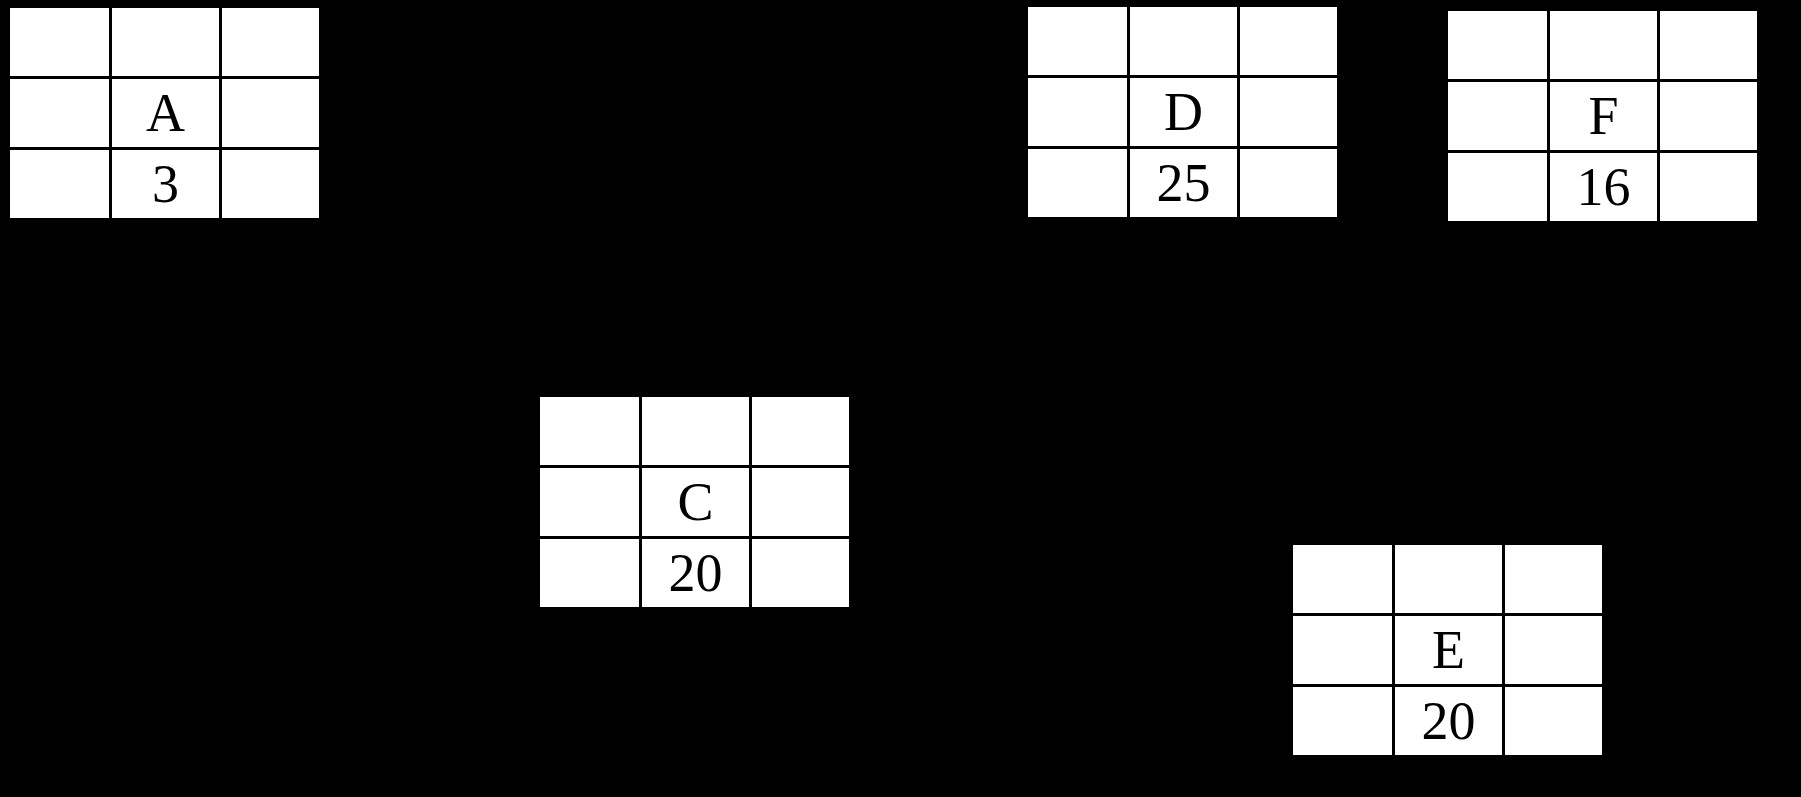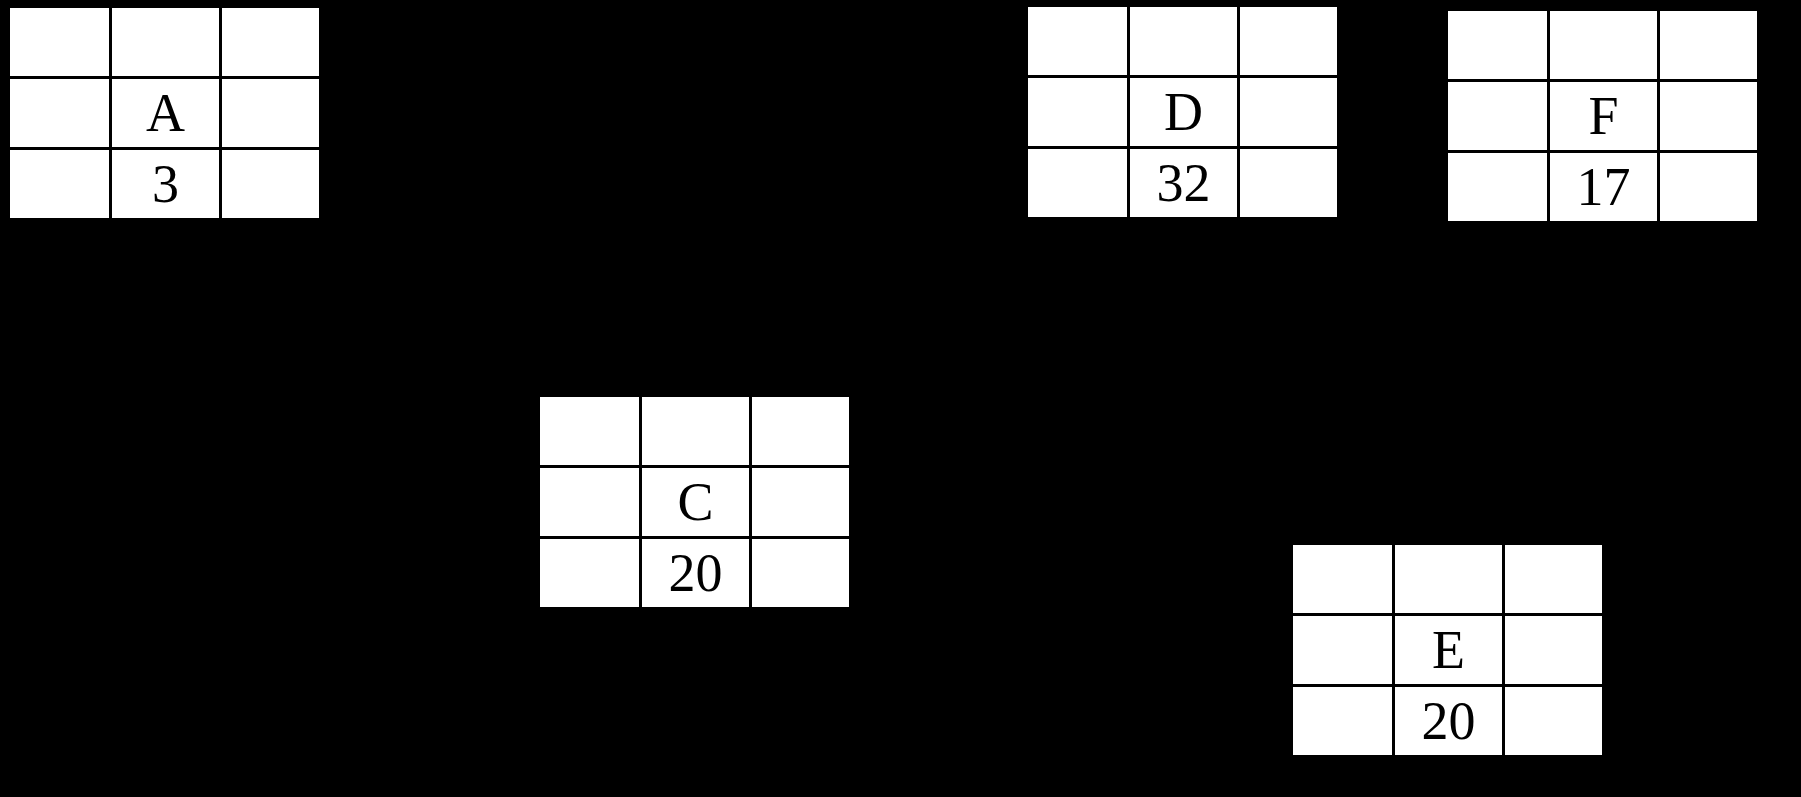--- a/index.html
+++ b/index.html
@@ -84,21 +84,21 @@
       <td></td>
       <td></td>
     </tr>
     <tr>
       <td></td>
       <td>D</td>
       <td></td>
     </tr>
     <tr>
       <td></td>
-      <td>32</td>
+      <td>25</td>
       <td></td>
     </tr>
   </tbody>
     </table>
 
   <table class="node node-f">
     <colgroup>
         <col class="c1">
         <col class="c2">
         <col class="c3">
@@ -109,21 +109,21 @@
       <td></td>
       <td></td>
     </tr>
     <tr>
       <td></td>
       <td>F</td>
       <td></td>
     </tr>
     <tr>
       <td></td>
-      <td>17</td>
+      <td>16</td>
       <td></td>
     </tr>
   </tbody>
     </table>
 
   <table class="node node-c">
     <colgroup>
         <col class="c1">
         <col class="c2">
         <col class="c3">

